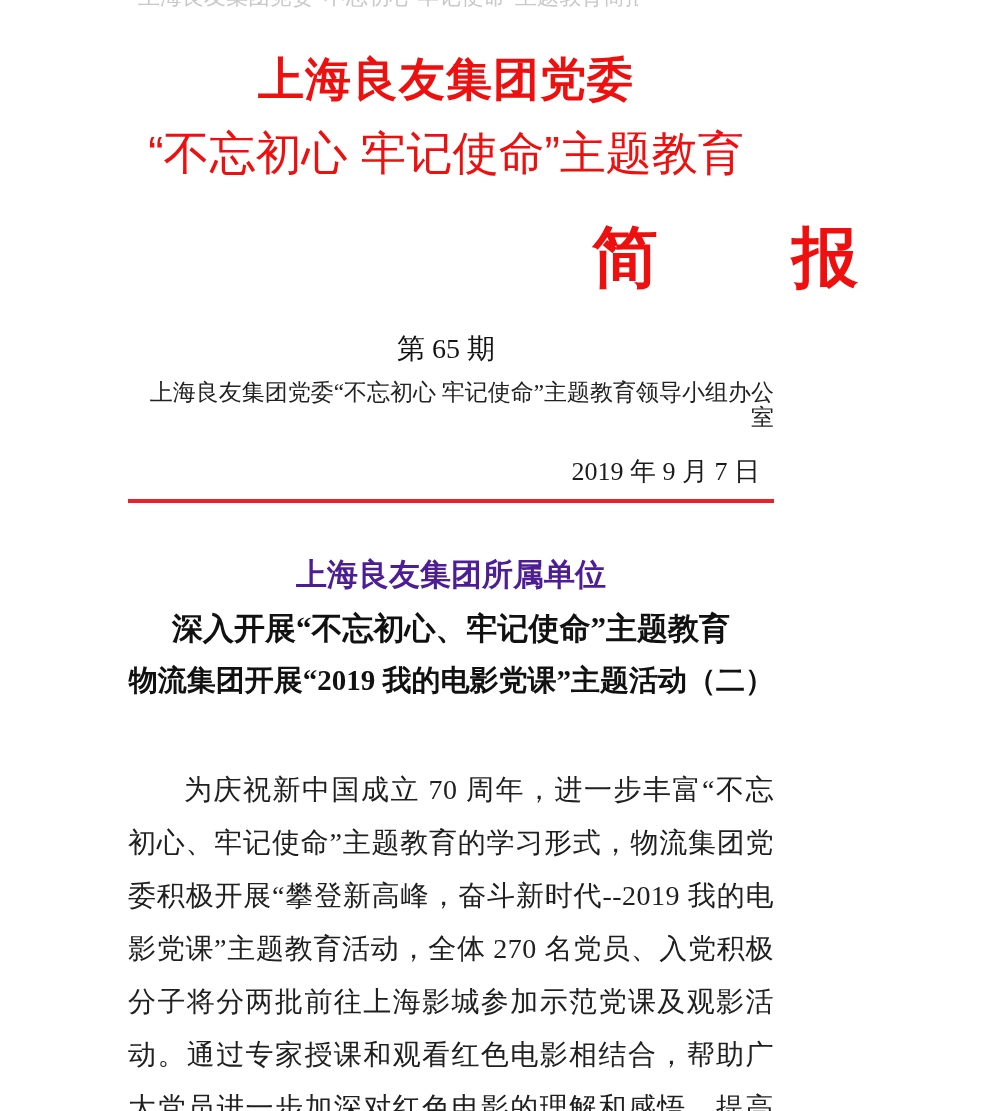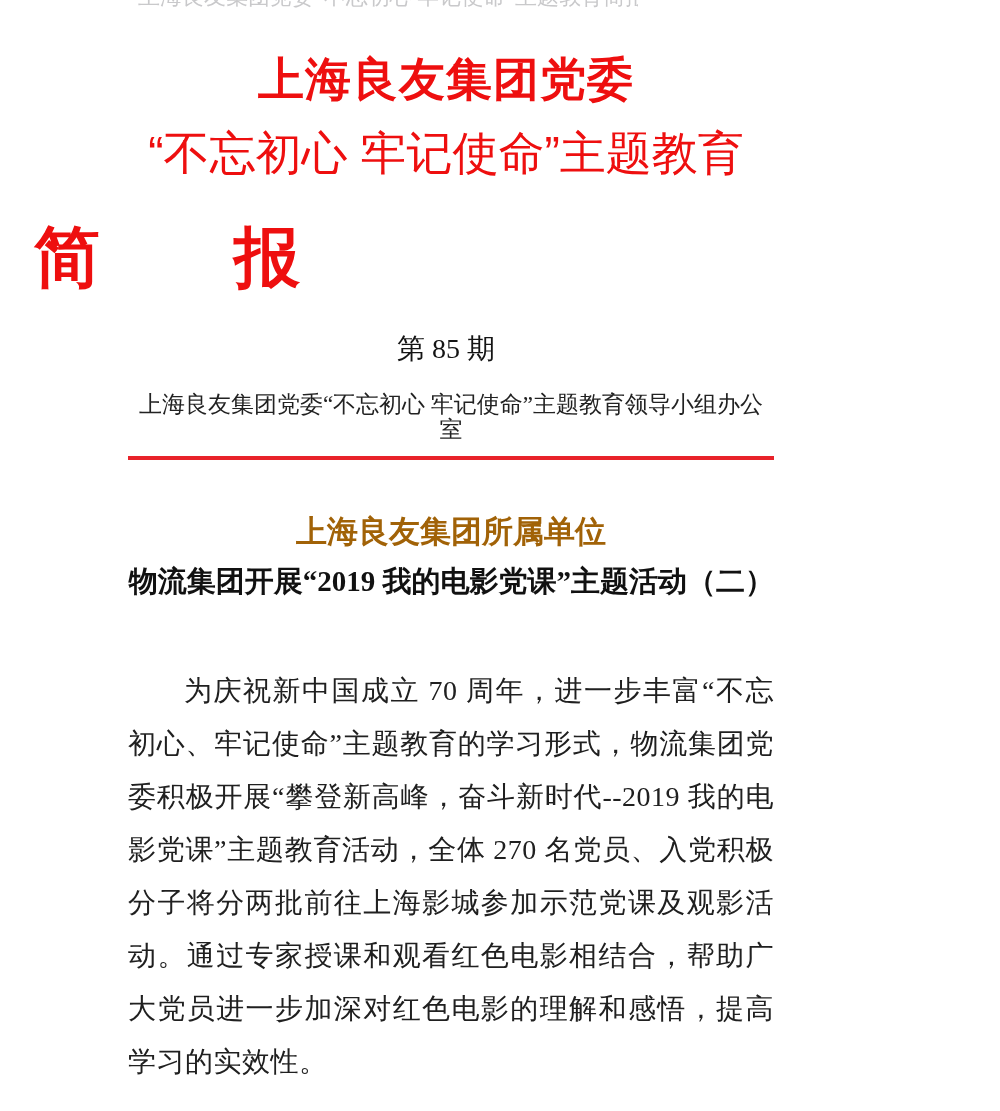--- a/index.html
+++ b/index.html
@@ -50,21 +50,21 @@
     margin-top: 26px;
     text-align: center;
     font-family: "Liberation Sans", sans-serif;
     font-weight: 400;
     font-size: 46px;
     line-height: 48px;
     color: #ee0f0f;
   }
   .brief-title {
     margin-top: 48px;
-    text-align: left;
+    text-align: right;
     font-family: "Liberation Serif", serif;
     font-weight: bold;
     font-size: 66px;
     line-height: 66px;
     color: #ee0f0f;
     letter-spacing: 34px;
     text-indent: 34px; 
     white-space: nowrap;
   }
   .issue-number {
@@ -72,25 +72,25 @@
     text-align: center;
     font-size: 28px;
     line-height: 28px;
     color: #141414;
   }
   .content {
     margin-left: 128px;
     margin-right: 118px;
   }
   .issuing-office {
-    margin-top: 29px;
+    margin-top: 17px;
     font-size: 23px;
     line-height: 25px;
     color: #222222;
-    text-align: center;
+    text-align: right;
   }
   .date-line {
     margin-top: 28px;
     font-size: 26px;
     line-height: 27px;
     color: #1c1c1c;
     text-align: right;
     padding-right: 14px;
   }
   .rule-red {
@@ -98,21 +98,21 @@
     height: 4px;
     background: #e8222a;
     border: none;
   }
   .article-heading-1 {
     margin-top: 56px;
     text-align: center;
     font-weight: bold;
     font-size: 31px;
     line-height: 32px;
-    color: #a16207;
+    color: #4c1d95;
   }
   .article-heading-2 {
     margin-top: 20px;
     text-align: center;
     font-weight: bold;
     font-size: 31px;
     line-height: 36px;
     color: #111111;
   }
   .article-heading-3 {
@@ -144,31 +144,33 @@
   <div class="clip-strip">
     <span class="clip-text">上海良友集团党委“不忘初心 牢记使命”主题教育简报</span>
   </div>
 
   <div class="doc-title-1">上海良友集团党委</div>
 
   <div class="doc-title-2">“不忘初心 牢记使命”主题教育</div>
 
   <div class="brief-title">简　报</div>
 
-  <div class="issue-number">第 85 期</div>
+  <div class="issue-number">第 65 期</div>
 
   <div class="content">
 
     <div class="issuing-office">上海良友集团党委“不忘初心 牢记使命”主题教育领导小组办公室</div>
 
+    <div class="date-line">2019 年 9 月 7 日</div>
 
     <hr class="rule-red">
 
     <div class="article-heading-1">上海良友集团所属单位</div>
 
+    <div class="article-heading-2">深入开展“不忘初心、牢记使命”主题教育</div>
 
     <div class="article-heading-3">物流集团开展“2019 我的电影党课”主题活动（二）</div>
 
     <div class="article-body">
       <p>为庆祝新中国成立 70 周年，进一步丰富“不忘初心、牢记使命”主题教育的学习形式，物流集团党委积极开展“攀登新高峰，奋斗新时代--2019 我的电影党课”主题教育活动，全体 270 名党员、入党积极分子将分两批前往上海影城参加示范党课及观影活动。通过专家授课和观看红色电影相结合，帮助广大党员进一步加深对红色电影的理解和感悟，提高学习的实效性。</p>
 
     </div>
 
   </div>
 

